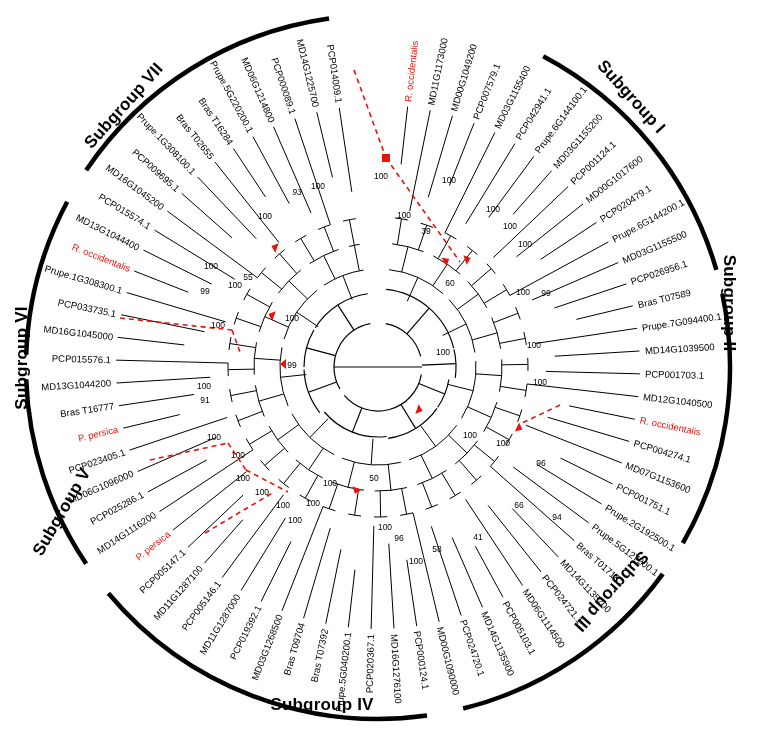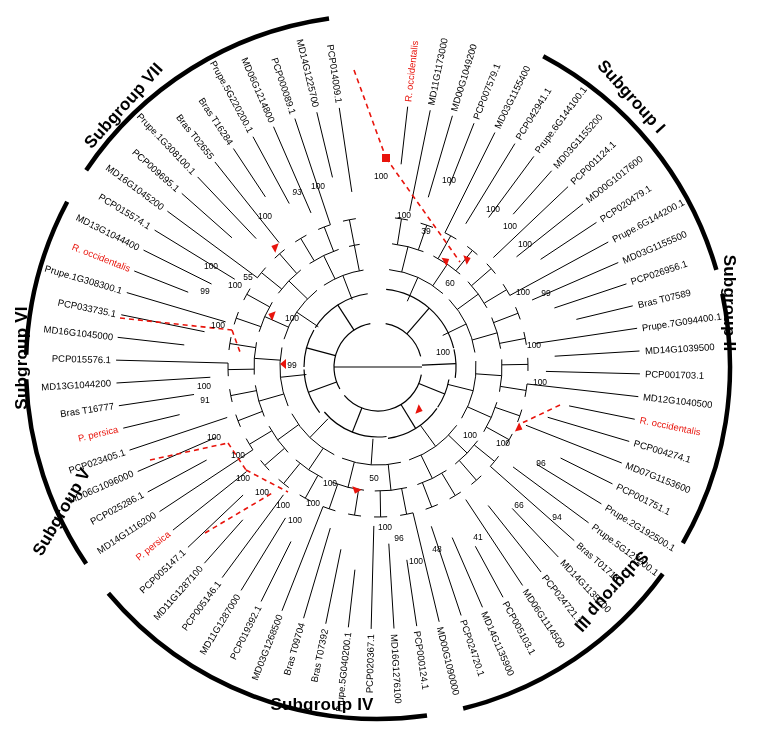--- a/index.html
+++ b/index.html
@@ -342,21 +342,21 @@
     <div class="bs" style="left: 523px; top: 292px; transform: translate(-50%, -50%);">100</div>
     <div class="bs" style="left: 534px; top: 345px; transform: translate(-50%, -50%);">100</div>
     <div class="bs" style="left: 540px; top: 382px; transform: translate(-50%, -50%);">100</div>
     <div class="bs" style="left: 443px; top: 352px; transform: translate(-50%, -50%);">100</div>
     <div class="bs" style="left: 470px; top: 435px; transform: translate(-50%, -50%);">100</div>
     <div class="bs" style="left: 503px; top: 443px; transform: translate(-50%, -50%);">100</div>
     <div class="bs" style="left: 541px; top: 463px; transform: translate(-50%, -50%);">96</div>
     <div class="bs" style="left: 519px; top: 505px; transform: translate(-50%, -50%);">66</div>
     <div class="bs" style="left: 541px; top: 517px; transform: translate(-50%, -50%); margin-left: 16px;">94</div>
     <div class="bs" style="left: 478px; top: 537px; transform: translate(-50%, -50%);">41</div>
-    <div class="bs" style="left: 437px; top: 549px; transform: translate(-50%, -50%);">48</div>
+    <div class="bs" style="left: 437px; top: 549px; transform: translate(-50%, -50%);">58</div>
     <div class="bs" style="left: 416px; top: 561px; transform: translate(-50%, -50%);">100</div>
     <div class="bs" style="left: 399px; top: 538px; transform: translate(-50%, -50%);">96</div>
     <div class="bs" style="left: 385px; top: 527px; transform: translate(-50%, -50%);">100</div>
     <div class="bs" style="left: 374px; top: 478px; transform: translate(-50%, -50%);">50</div>
     <div class="bs" style="left: 330px; top: 483px; transform: translate(-50%, -50%);">100</div>
     <div class="bs" style="left: 313px; top: 503px; transform: translate(-50%, -50%);">100</div>
     <div class="bs" style="left: 295px; top: 520px; transform: translate(-50%, -50%);">100</div>
     <div class="bs" style="left: 283px; top: 505px; transform: translate(-50%, -50%);">100</div>
     <div class="bs" style="left: 262px; top: 492px; transform: translate(-50%, -50%);">100</div>
     <div class="bs" style="left: 243px; top: 478px; transform: translate(-50%, -50%);">100</div>

